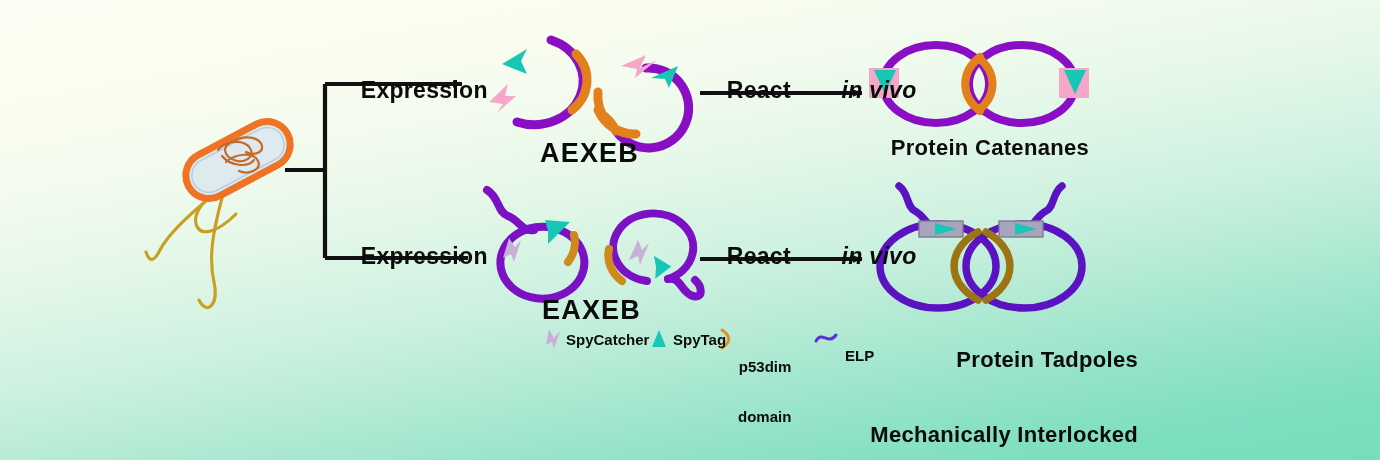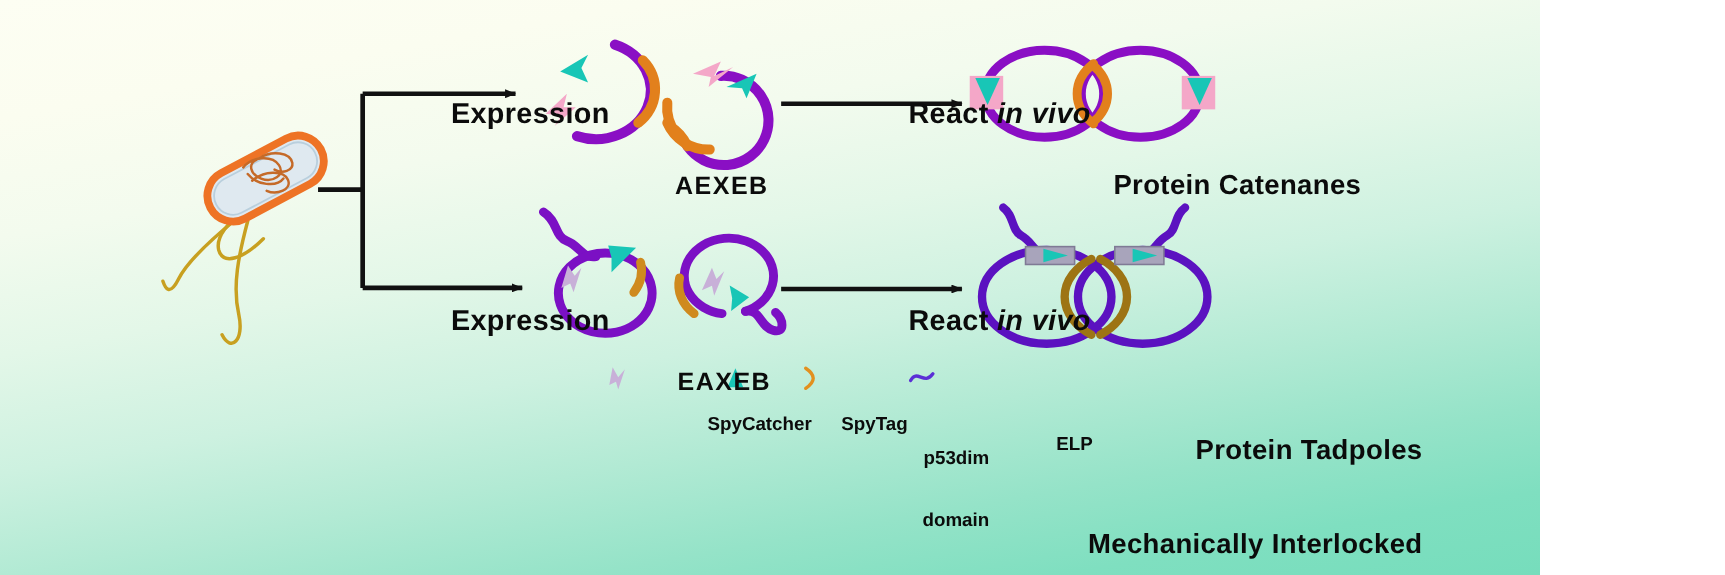--- a/index.html
+++ b/index.html
@@ -2,21 +2,21 @@
 <html><head>
 <meta charset="utf-8">
 <style>
   html, body {
     margin: 0;
     padding: 0;
     background: #ffffff;
   }
   #canvas {
     position: relative;
-    width: 1232px;
+    width: 1380px;
     height: 460px;
     overflow: hidden;
     font-family: "Liberation Sans", sans-serif;
     background: linear-gradient(170deg,
         #fdfef3 0%,
         #fbfdf0 14%,
         #f3fbee 28%,
         #e3f7e8 42%,
         #cdf1e0 56%,
         #b2ead4 68%,
@@ -27,23 +27,23 @@
   #scene { position: absolute; inset: 0; }
   .lbl {
     position: absolute;
     font-family: "Liberation Sans", sans-serif;
     font-weight: bold;
     color: #0b0b0b;
     white-space: pre;
     letter-spacing: 0.3px;
   }
   .arrow-label { font-size: 23px; }
-  .arrow-label i { font-style: italic; }
+  .arrow-label i { font-style: italic; margin-left: 44px; }
   .product-label { font-size: 22px; text-align: right; }
-  .construct-label { font-size: 20px; letter-spacing: 1.2px; }
+  .construct-label { font-size: 27px; letter-spacing: 1.2px; }
   .legend-label {
     position: absolute;
     font-size: 15px;
     font-weight: bold;
     color: #0b0b0b;
     line-height: 1.12;
     white-space: pre;
   }
 </style>
 </head>

